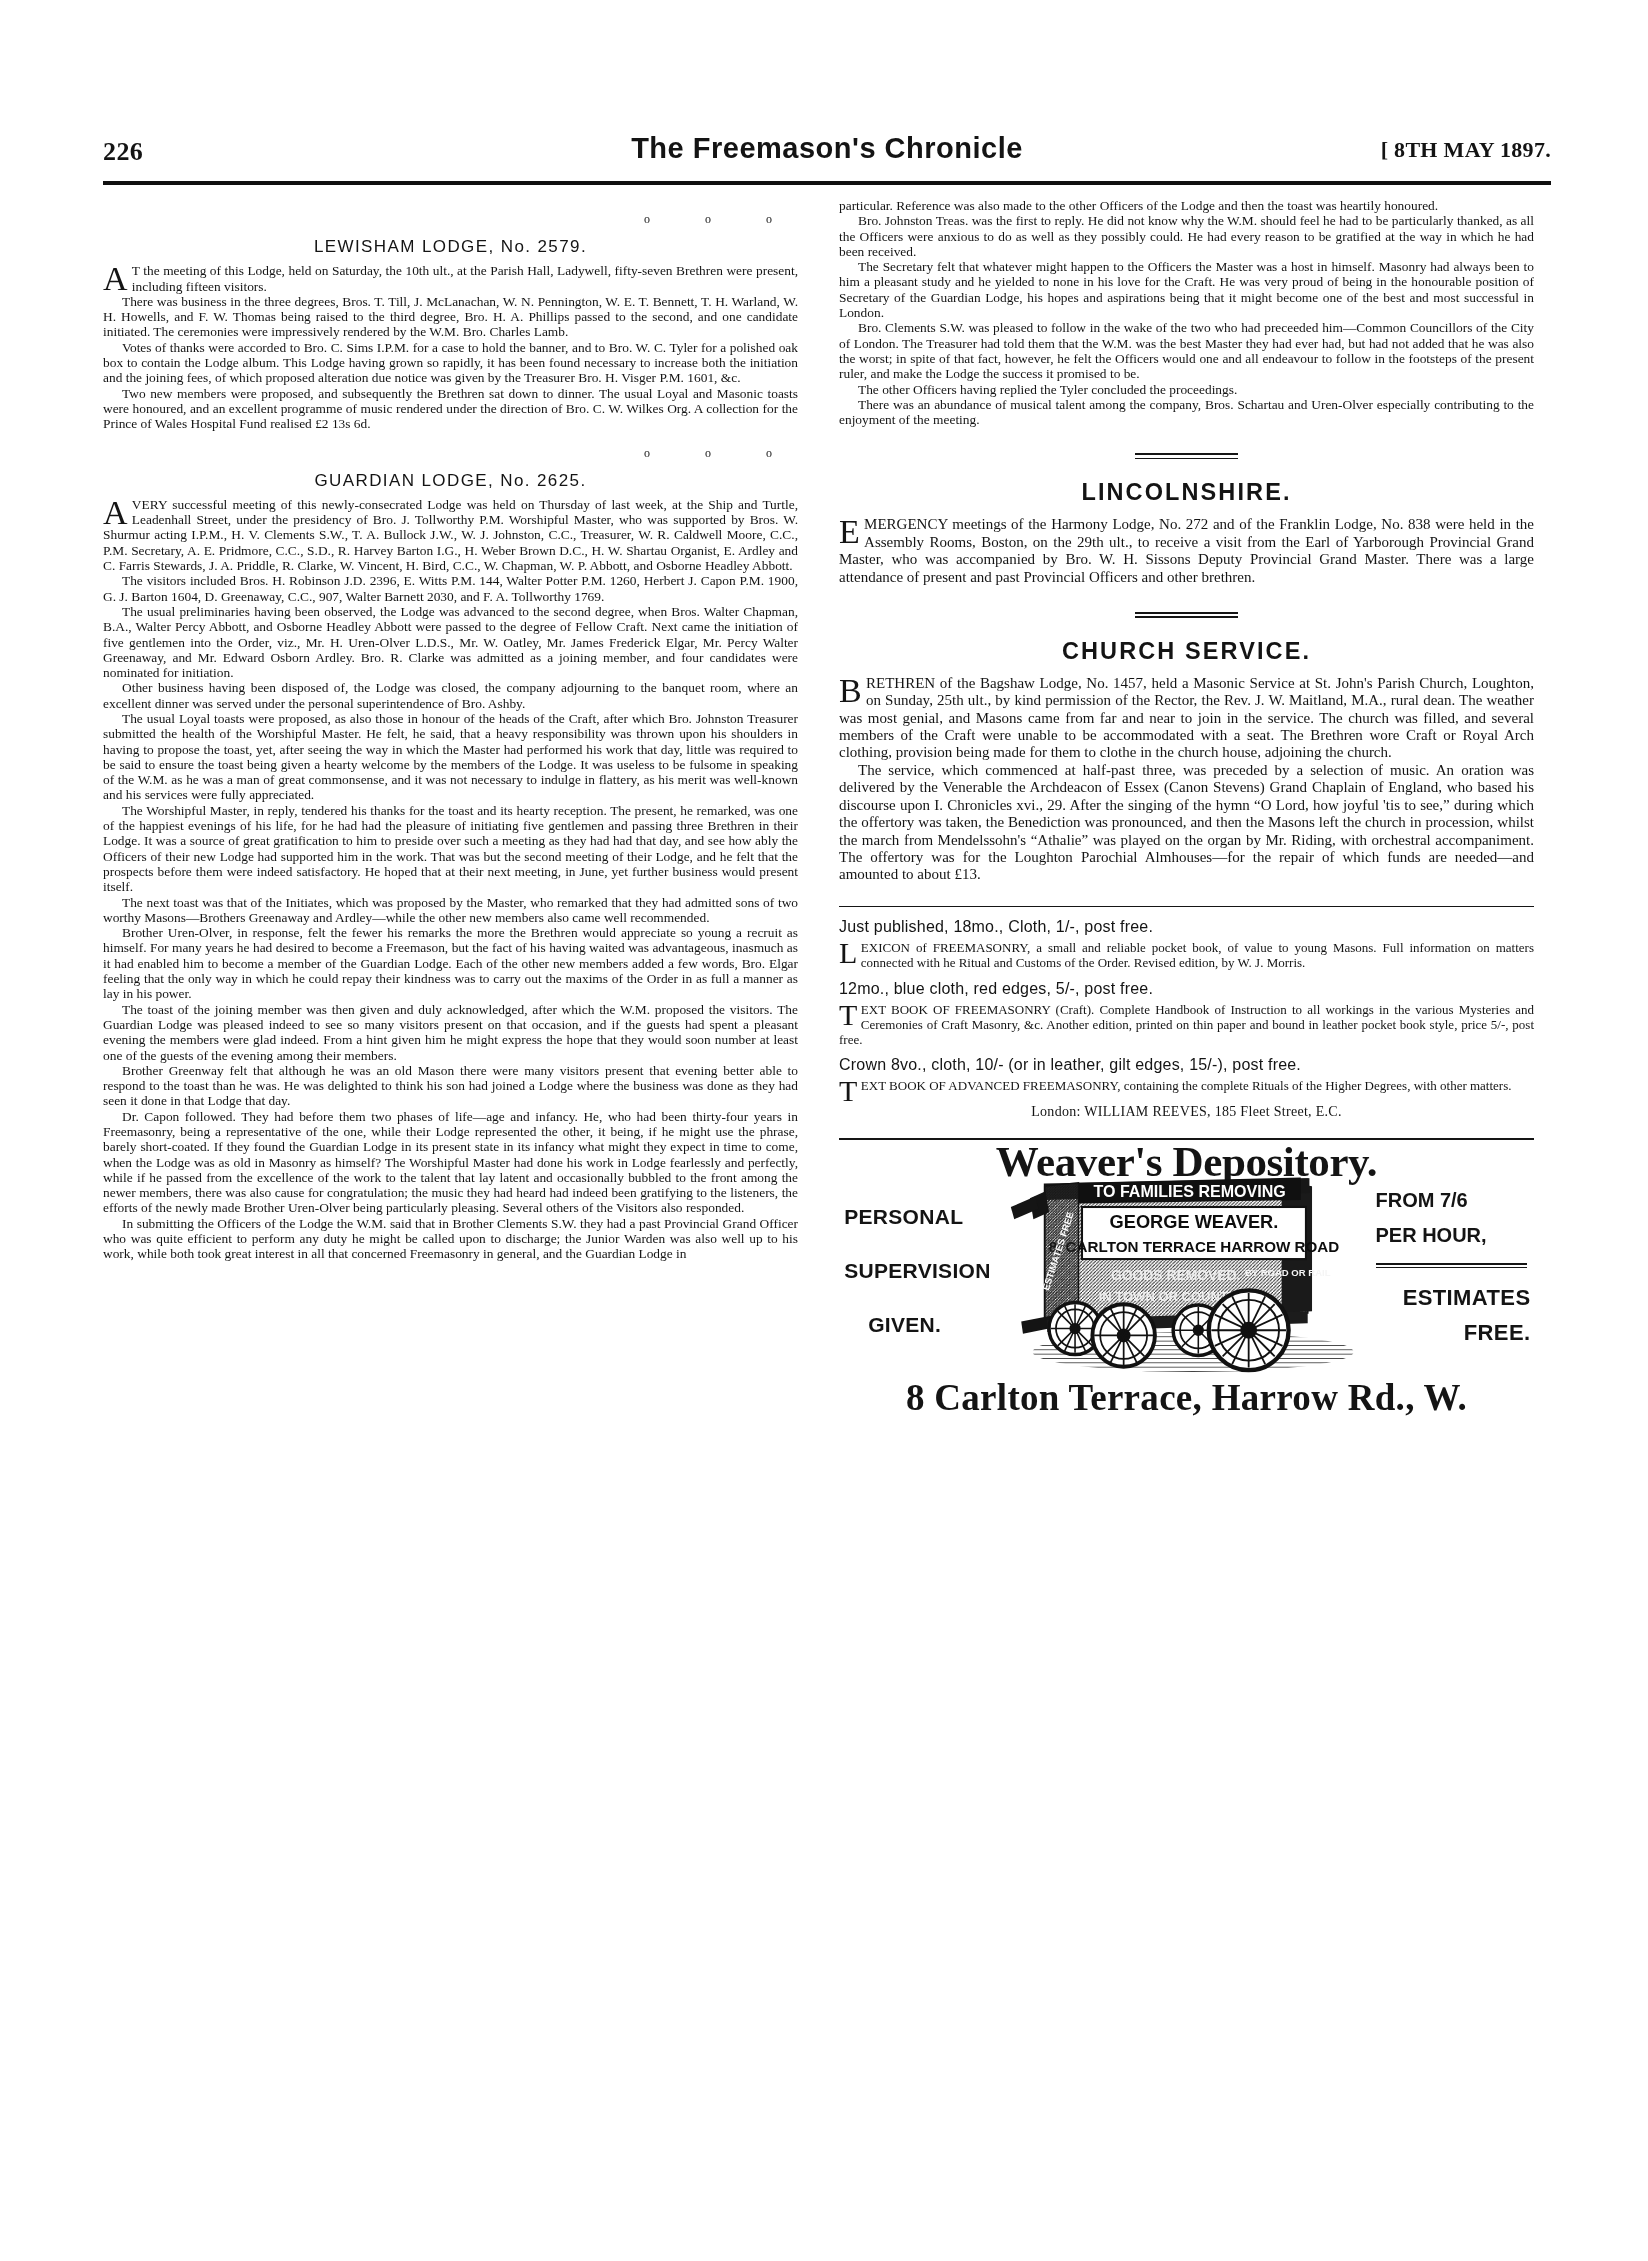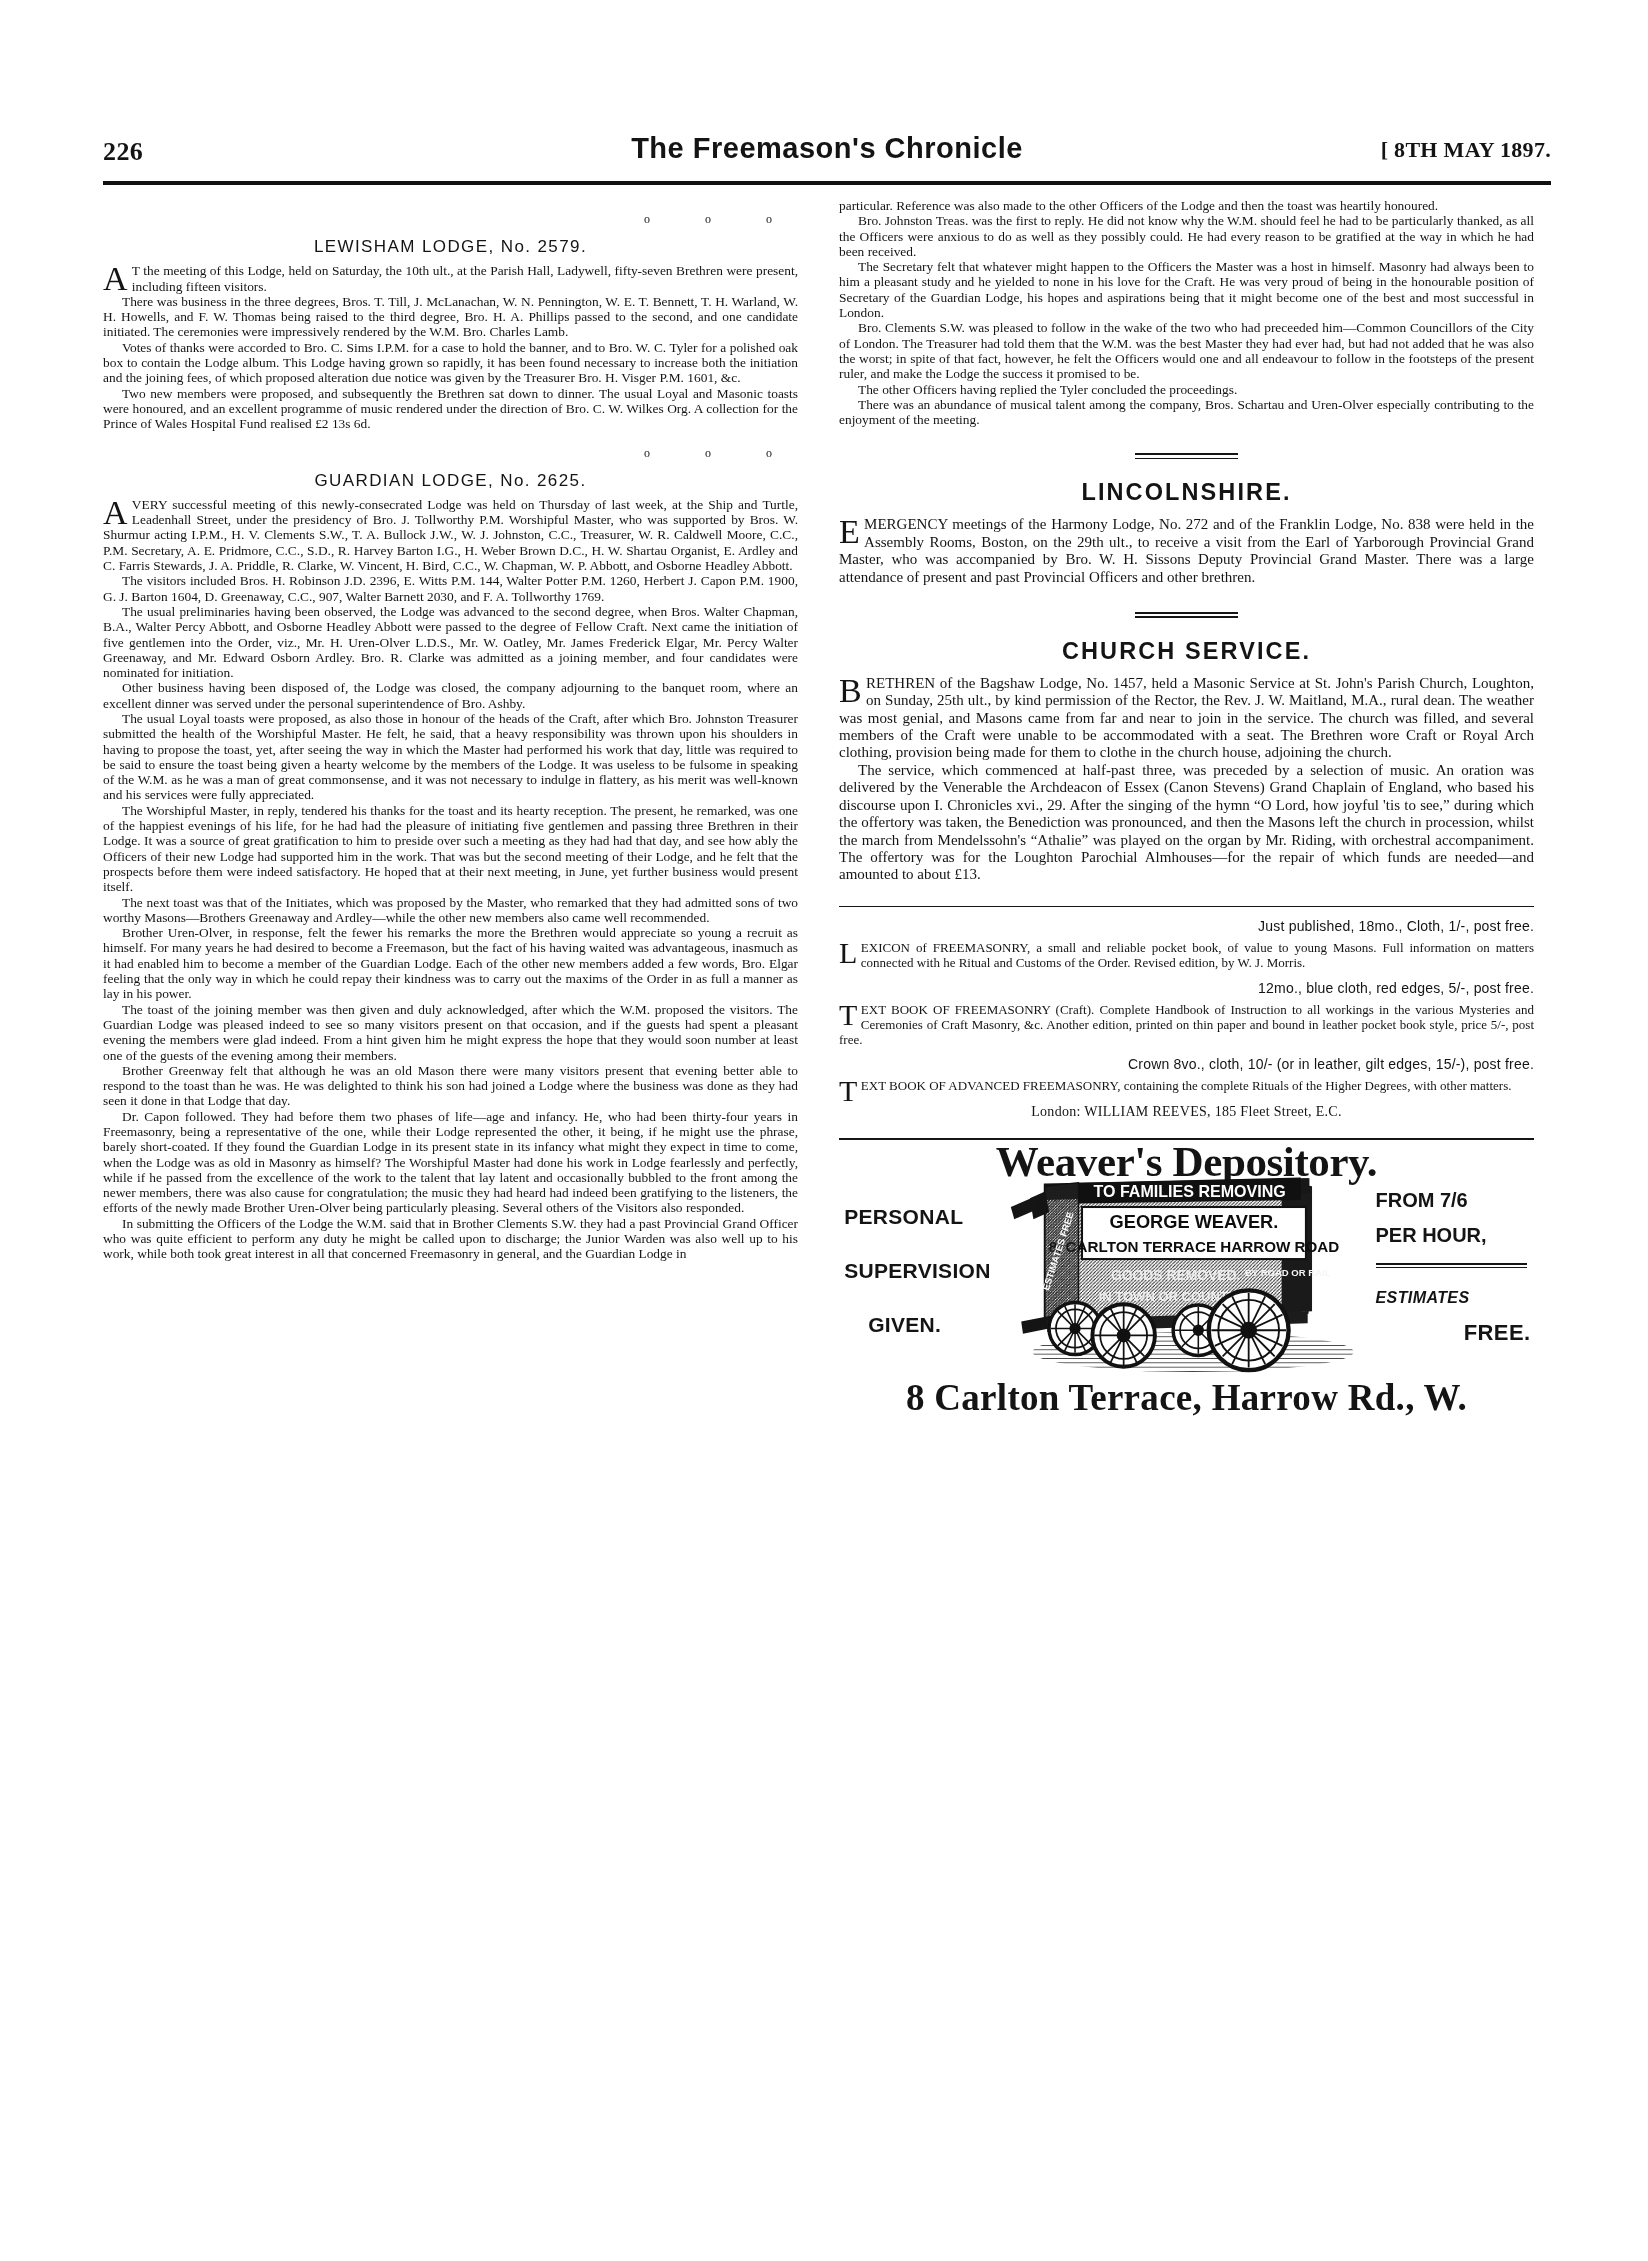--- a/index.html
+++ b/index.html
@@ -160,23 +160,23 @@
     border-top: 1.7px solid #151515;
     margin: 22.6px 0 0 0;
     width: 100%;
   }
   .ad-zone {
     margin-top: 12px;
     font-size: 13px;
     line-height: 15px;
   }
   .ad-line {
-    text-align: right;
-    font-family: "Liberation Sans", "DejaVu Sans", sans-serif;
-    font-size: 14px;
+    text-align: left;
+    font-family: "Liberation Sans", "DejaVu Sans", sans-serif;
+    font-size: 16px;
     letter-spacing: 0.2px;
     margin: 10.4px 0 6px 0;
   }
   .ad-para {
     margin: 0 0 3.5px 0;
     text-align: justify;
   }
   .ad-para .cap {
     float: left;
     font-size: 30px;
@@ -238,21 +238,21 @@
     margin: 10.4px 3.5px 12px 0;
     position: relative;
   }
   .weaver-right .hr2::before,
   .weaver-right .hr2::after {
     content:"";
     position:absolute; left:0; right:0; height:1.7px; background:#151515;
   }
   .weaver-right .hr2::before { top:0; }
   .weaver-right .hr2::after  { bottom:0; }
-  .weaver-right .est { text-align: left; font-size: 16px; letter-spacing: 0.4px; font-style: italic; }
+  .weaver-right .est { text-align: right; font-size: 22px; letter-spacing: 0.4px; }
   .weaver-right .free { text-align: right; font-size: 22px; letter-spacing: 0.4px; }
 
   .wagon-wrap {
     position: absolute;
     left: 156px;
     top: 0;
     width: 391px;
     height: 204px;
   }
   .weaver-address {

